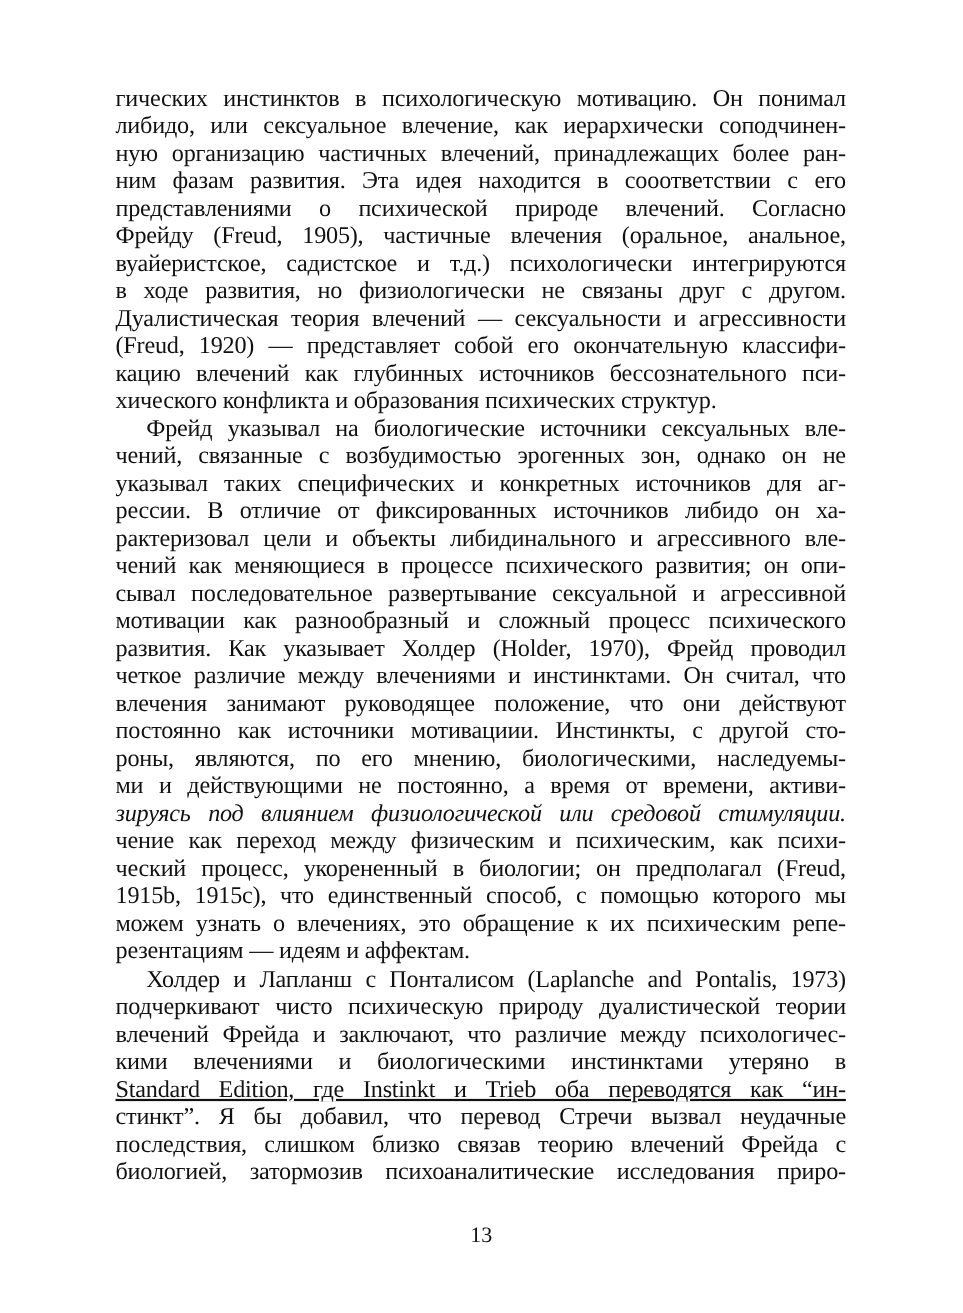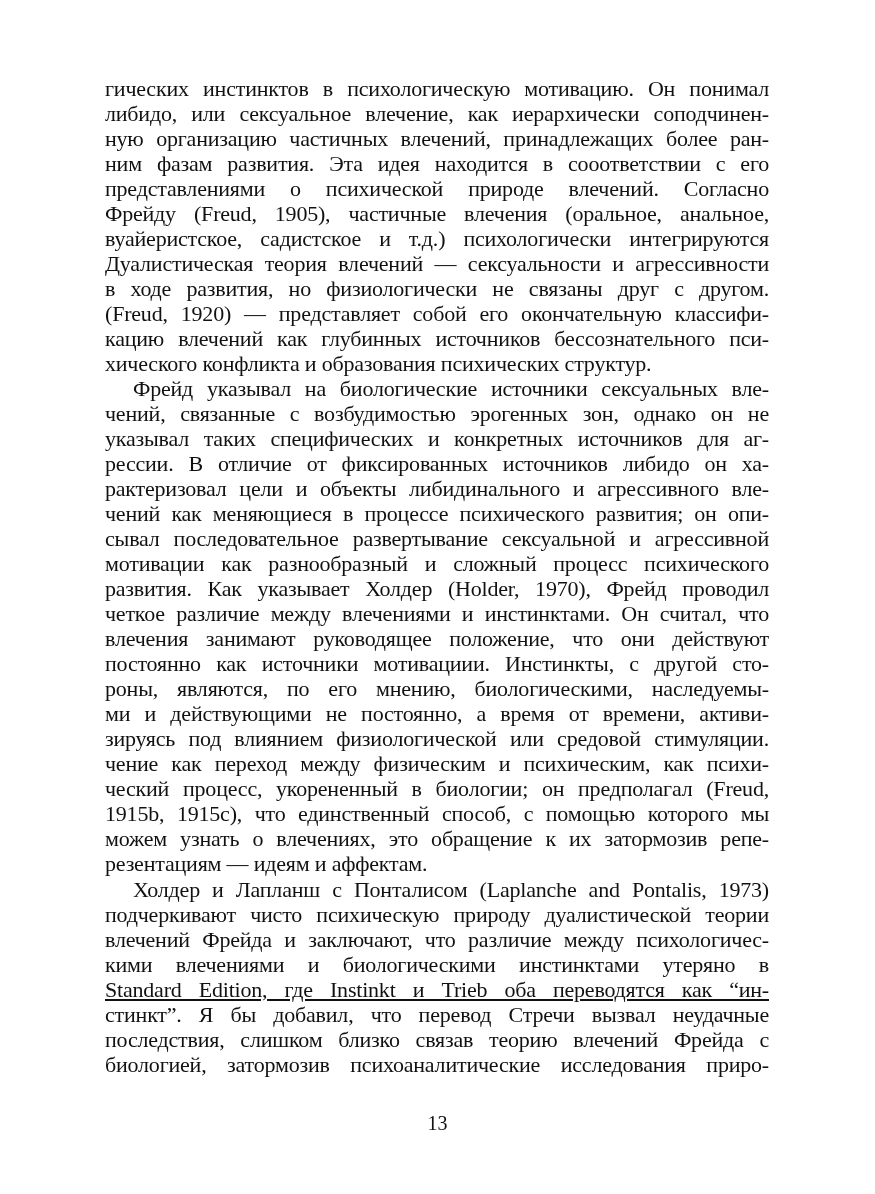--- a/index.html
+++ b/index.html
@@ -27,47 +27,47 @@
   <div class="column">
 
     <div>
       <span class="line" style="white-space: nowrap;">гических инстинктов в психологическую мотивацию. Он понимал</span>
       <span class="line" style="white-space: nowrap;">либидо, или сексуальное влечение, как иерархически соподчинен-</span>
       <span class="line" style="white-space: nowrap;">ную организацию частичных влечений, принадлежащих более ран-</span>
       <span class="line" style="white-space: nowrap;">ним фазам развития. Эта идея находится в сооответствии с его</span>
       <span class="line" style="white-space: nowrap;">представлениями о психической природе влечений. Согласно</span>
       <span class="line" style="white-space: nowrap;">Фрейду (Freud, 1905), частичные влечения (оральное, анальное,</span>
       <span class="line" style="white-space: nowrap;">вуайеристское, садистское и т.д.) психологически интегрируются</span>
+      <span class="line" style="white-space: nowrap;">в ходе развития, но физиологически не связаны друг с другом.</span>
       <span class="line" style="white-space: nowrap;">Дуалистическая теория влечений — сексуальности и агрессивности</span>
-      <span class="line" style="white-space: nowrap;">в ходе развития, но физиологически не связаны друг с другом.</span>
       <span class="line" style="white-space: nowrap;">(Freud, 1920) — представляет собой его окончательную классифи-</span>
       <span class="line" style="white-space: nowrap;">кацию влечений как глубинных источников бессознательного пси-</span>
       <span class="line last" style="white-space: nowrap;">хического конфликта и образования психических структур.</span>
     </div>
 
     <div>
       <span class="line indent" style="white-space: nowrap;">Фрейд указывал на биологические источники сексуальных вле-</span>
       <span class="line" style="white-space: nowrap;">чений, связанные с возбудимостью эрогенных зон, однако он не</span>
       <span class="line" style="white-space: nowrap;">указывал таких специфических и конкретных источников для аг-</span>
       <span class="line" style="white-space: nowrap;">рессии. В отличие от фиксированных источников либидо он ха-</span>
       <span class="line" style="white-space: nowrap;">рактеризовал цели и объекты либидинального и агрессивного вле-</span>
       <span class="line" style="white-space: nowrap;">чений как меняющиеся в процессе психического развития; он опи-</span>
       <span class="line" style="white-space: nowrap;">сывал последовательное развертывание сексуальной и агрессивной</span>
       <span class="line" style="white-space: nowrap;">мотивации как разнообразный и сложный процесс психического</span>
       <span class="line" style="white-space: nowrap;">развития. Как указывает Холдер (Holder, 1970), Фрейд проводил</span>
       <span class="line" style="white-space: nowrap;">четкое различие между влечениями и инстинктами. Он считал, что</span>
       <span class="line" style="white-space: nowrap;">влечения занимают руководящее положение, что они действуют</span>
       <span class="line" style="white-space: nowrap;">постоянно как источники мотивациии. Инстинкты, с другой сто-</span>
       <span class="line" style="white-space: nowrap;">роны, являются, по его мнению, биологическими, наследуемы-</span>
       <span class="line" style="white-space: nowrap;">ми и действующими не постоянно, а время от времени, активи-</span>
-      <span class="line" style="white-space: nowrap;">зируясь под влиянием физиологической или средовой стимуляции.</span>
+      <span class="line" style="white-space: nowrap; font-style: italic;">зируясь под влиянием физиологической или средовой стимуляции.</span>
       <span class="line" style="white-space: nowrap;">чение как переход между физическим и психическим, как психи-</span>
       <span class="line" style="white-space: nowrap;">ческий процесс, укорененный в биологии; он предполагал (Freud,</span>
       <span class="line" style="white-space: nowrap;">1915b, 1915c), что единственный способ, с помощью которого мы</span>
-      <span class="line" style="white-space: nowrap;">можем узнать о влечениях, это обращение к их затормозив репе-</span>
+      <span class="line" style="white-space: nowrap;">можем узнать о влечениях, это обращение к их психическим репе-</span>
       <span class="line last" style="white-space: nowrap;">резентациям — идеям и аффектам.</span>
     </div>
 
     <div>
       <span class="line indent" style="white-space: nowrap;">Холдер и Лапланш с Понталисом (Laplanche and Pontalis, 1973)</span>
       <span class="line" style="white-space: nowrap;">подчеркивают чисто психическую природу дуалистической теории</span>
       <span class="line" style="white-space: nowrap;">влечений Фрейда и заключают, что различие между психологичес-</span>
       <span class="line" style="white-space: nowrap;">кими влечениями и биологическими инстинктами утеряно в</span>
       <span class="line" style="white-space: nowrap; text-decoration: underline;">Standard Edition, где Instinkt и Trieb оба переводятся как “ин-</span>
       <span class="line" style="white-space: nowrap;">стинкт”. Я бы добавил, что перевод Стречи вызвал неудачные</span>

